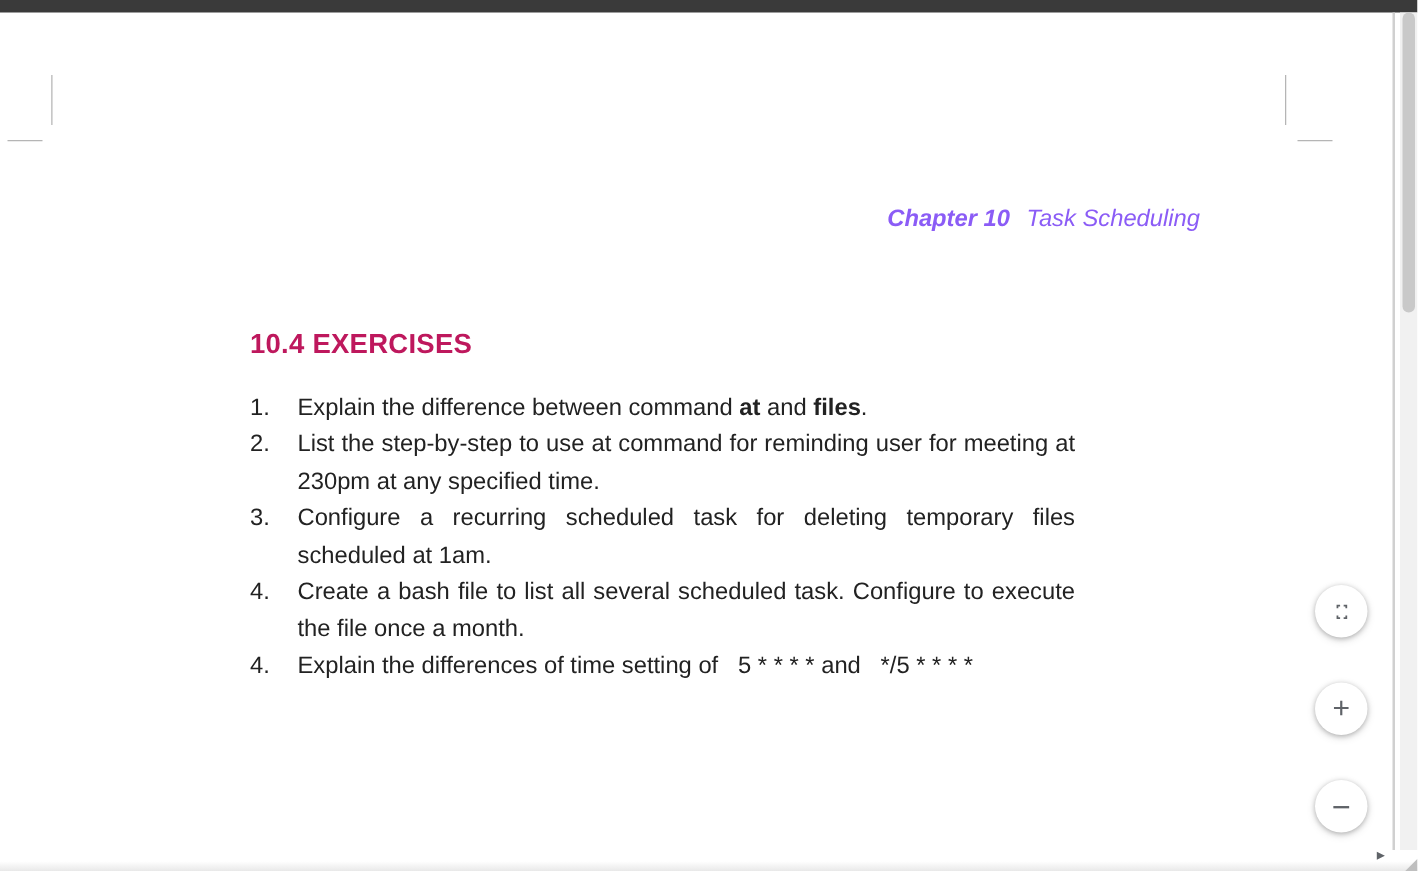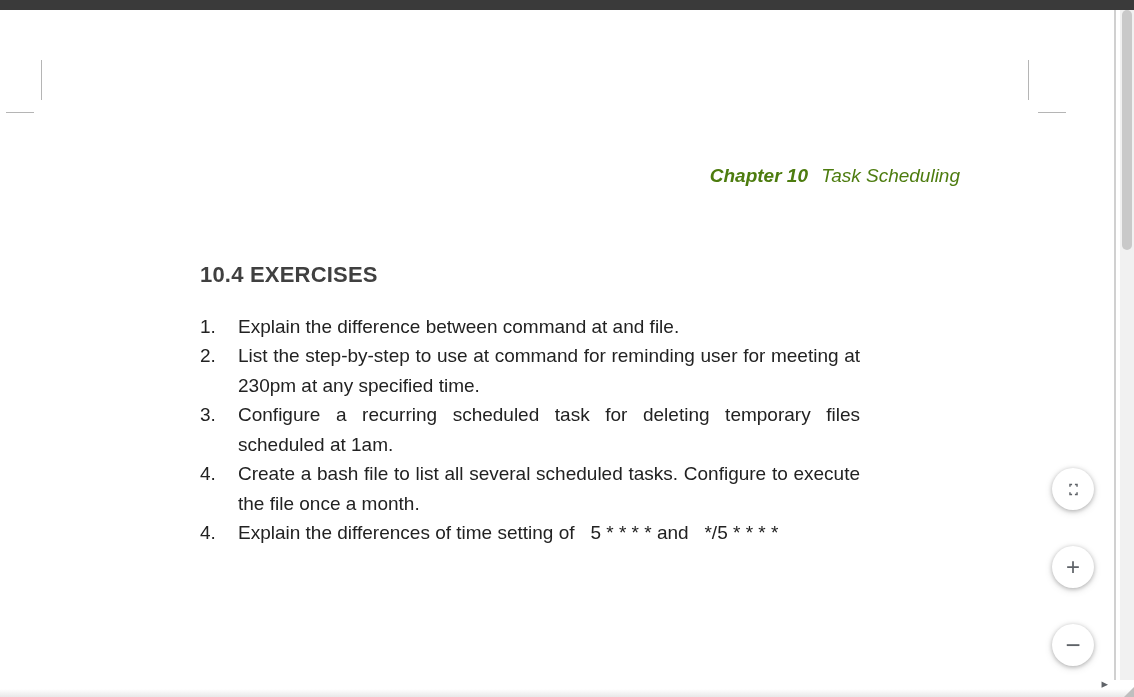--- a/index.html
+++ b/index.html
@@ -53,33 +53,33 @@
   .crop.tr-h { top: 112px; left: 1038px; width: 28px; height: 1px; }
 
   .chapter-header {
     position: absolute;
     top: 165px;
     left: 0;
     width: 1070px;
     text-align: right;
     padding-right: 110px;
     font-size: 19px;
-    color: #4d7c0f;
+    color: #8b5cf6;
     font-family: Arial, Helvetica, sans-serif;
   }
   .chapter-header .num { font-weight: bold; font-style: italic; }
   .chapter-header .title { font-style: italic; font-weight: normal; margin-left: 8px; }
 
   .section-title {
     position: absolute;
     top: 262px;
     left: 200px;
     font-size: 22px;
     font-weight: bold;
-    color: #404040;
+    color: #be185d;
     letter-spacing: 0.2px;
   }
 
   .exercise-list {
     position: absolute;
     top: 312px;
     left: 200px;
     width: 660px;
     font-size: 19px;
     line-height: 1.55;
@@ -91,21 +91,21 @@
   }
   .item .num {
     width: 38px;
     flex: 0 0 38px;
     text-align: left;
   }
   .item .txt {
     flex: 1;
     text-align: justify;
   }
-  .item .txt b { font-weight: normal; }
+  .item .txt b { font-weight: bold; }
 
   
   .ctrl {
     position: absolute;
     right: 40px;
     width: 42px;
     height: 42px;
     border-radius: 50%;
     background: #fff;
     box-shadow: 0 1px 4px rgba(0,0,0,0.25), 0 2px 8px rgba(0,0,0,0.12);
@@ -159,33 +159,33 @@
 <div class="chapter-header">
   <span class="num">Chapter 10</span>
   <span class="title">Task Scheduling</span>
 </div>
 
 <div class="section-title">10.4 EXERCISES</div>
 
 <div class="exercise-list" id="exlist">
     <div class="item">
       <div class="num">1.</div>
-      <div class="txt">Explain the difference between command <b>at</b> and <b>file</b>.</div>
+      <div class="txt">Explain the difference between command <b>at</b> and <b>files</b>.</div>
     </div>
     <div class="item">
       <div class="num">2.</div>
       <div class="txt">List the step-by-step to use at command for reminding user for meeting at 230pm at any specified time.</div>
     </div>
     <div class="item">
       <div class="num">3.</div>
       <div class="txt">Configure a recurring scheduled task for deleting temporary files scheduled at 1am.</div>
     </div>
     <div class="item">
       <div class="num">4.</div>
-      <div class="txt">Create a bash file to list all several scheduled tasks. Configure to execute the file once a month.</div>
+      <div class="txt">Create a bash file to list all several scheduled task. Configure to execute the file once a month.</div>
     </div>
     <div class="item">
       <div class="num">4.</div>
       <div class="txt">Explain the differences of time setting of &nbsp; 5 * * * * and &nbsp; */5 * * * *</div>
     </div>
   </div>
 
 <div class="ctrl fit" title="Fit to page">
   <svg class="fit-ico" viewBox="0 0 24 24">
     <path fill="#5f6368" d="M6 16h2v2h2v2H6v-4zm12 0v4h-4v-2h2v-2h2zM6 8V4h4v2H8v2H6zm12 0h-2V6h-2V4h4v4z"></path>

